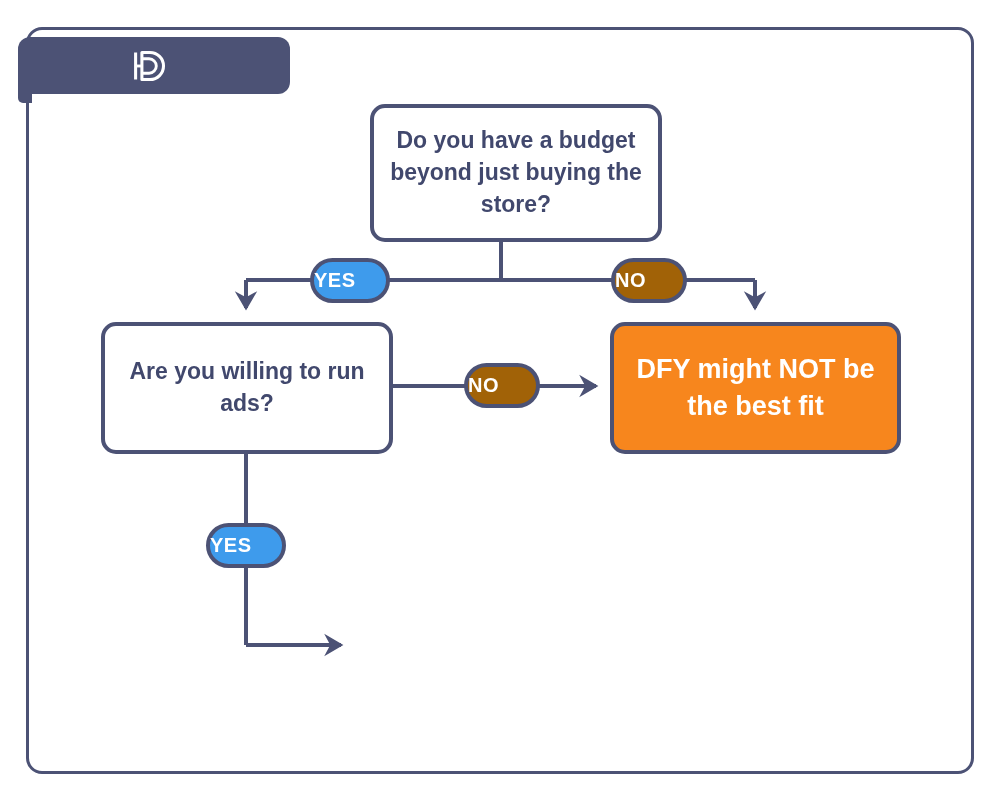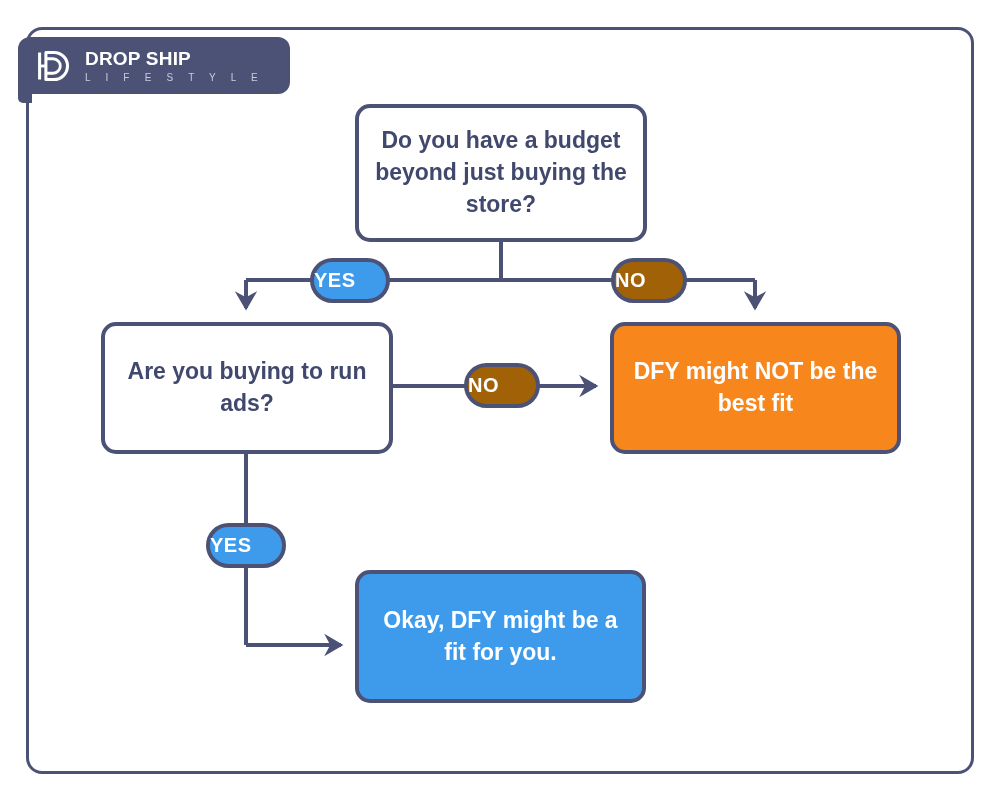--- a/index.html
+++ b/index.html
@@ -103,35 +103,35 @@
   .node.result-orange {
     background: #F7861D;
     color: #ffffff;
   }
   .node.result-blue {
     background: #3E9BEC;
     color: #ffffff;
   }
 
   #node-budget {
-    left: 355px; top: 104px;
+    left: 370px; top: 104px;
     width: 292px; height: 138px;
     font-size: 23px;
     line-height: 1.38;
   }
   #node-ads {
     left: 101px; top: 322px;
     width: 292px; height: 132px;
     font-size: 23px;
     line-height: 1.38;
   }
   #node-not-fit {
     left: 610px; top: 322px;
     width: 291px; height: 132px;
-    font-size: 23px;
+    font-size: 27px;
     line-height: 1.38;
   }
   #node-fit {
     left: 355px; top: 570px;
     width: 291px; height: 133px;
     font-size: 23px;
     line-height: 1.38;
   }
 
   
@@ -217,42 +217,35 @@
   </svg>
 
   <div class="header-tab">
     <div class="logo-wrap">
       <svg class="logo-mark" viewBox="0 0 40 40">
         <path d="M4 5 L4 35" stroke="#ffffff" stroke-width="3.4" fill="none"></path>
         <path d="M11 5 L20 5 A15 15 0 0 1 20 35 L11 35 Z" stroke="#ffffff" stroke-width="3.4" fill="none" stroke-linejoin="round"></path>
         <path d="M11 12 L19 12 A8 8 0 0 1 19 28 L11 28" stroke="#ffffff" stroke-width="3.2" fill="none" stroke-linejoin="round"></path>
         <path d="M4 20 L11 20" stroke="#ffffff" stroke-width="3.2" fill="none"></path>
       </svg>
-      <div class="logo-text">
-        <span class="logo-primary">DROP SHIP</span>
-        <span class="logo-secondary">L I F E S T Y L E</span>
-      </div>
     </div>
   </div>
 
   <div id="node-budget" class="node decision">
     <span class="node-text">Do you have a budget beyond just buying the store?</span>
   </div>
 
   <div id="node-ads" class="node decision">
-    <span class="node-text">Are you buying to run ads?</span>
+    <span class="node-text">Are you willing to run ads?</span>
   </div>
 
   <div id="node-not-fit" class="node result-orange">
     <span class="node-text">DFY might NOT be the best fit</span>
   </div>
 
-  <div id="node-fit" class="node result-blue">
-    <span class="node-text">Okay, DFY might be a fit for you.</span>
-  </div>
 
   <div id="badge-yes-top" class="badge yes">
     <span>YES</span>
   </div>
 
   <div id="badge-no-top" class="badge no">
     <span>NO</span>
   </div>
 
   <div id="badge-no-mid" class="badge no">

